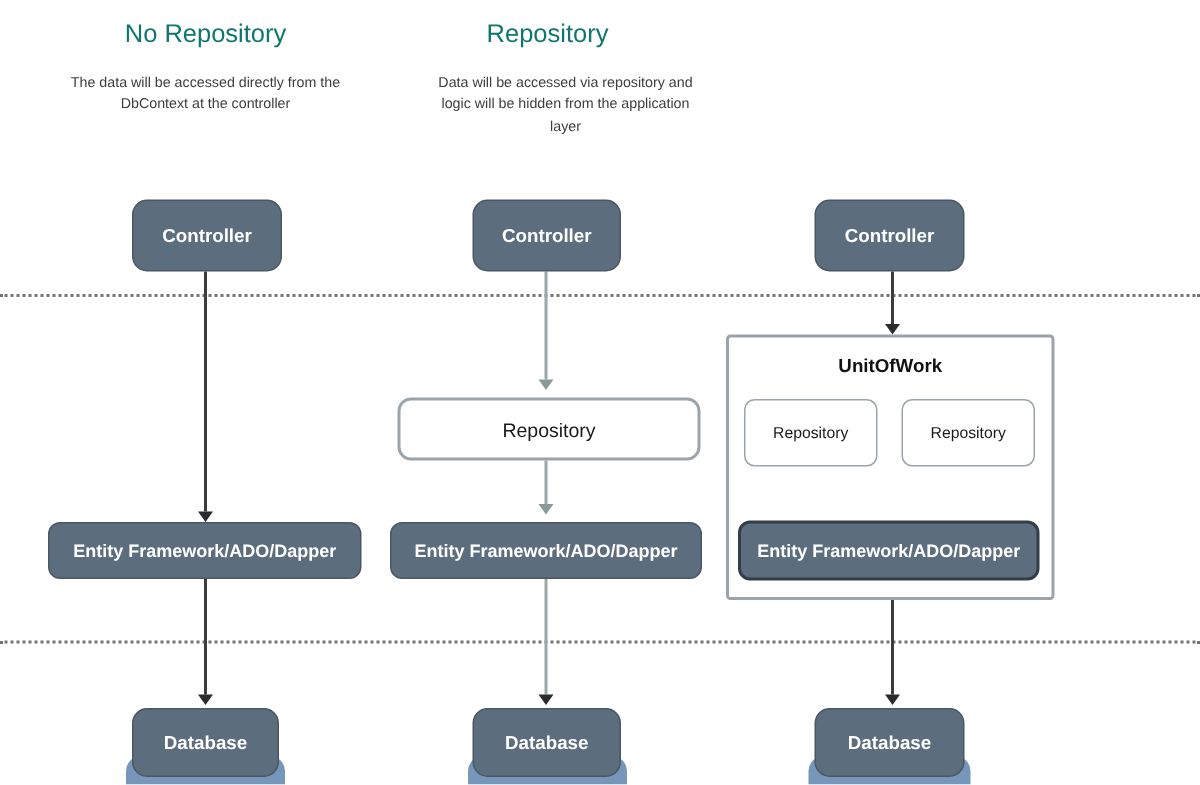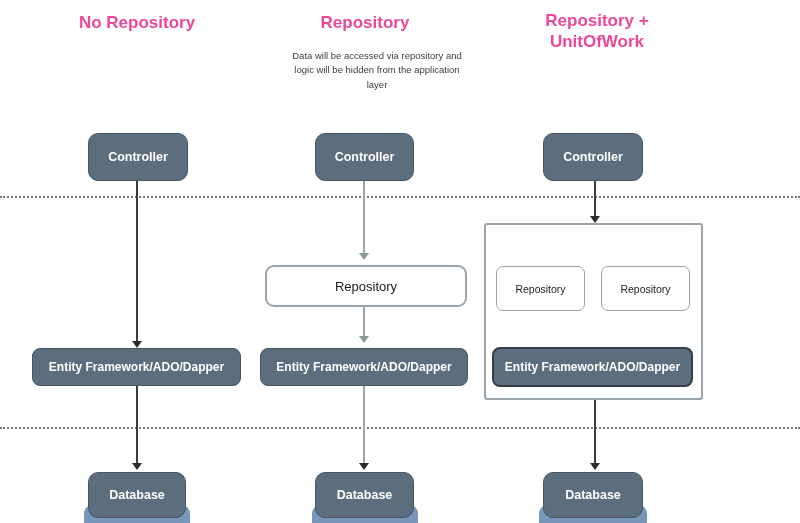--- a/index.html
+++ b/index.html
@@ -6,23 +6,23 @@
   .stage {
     position: relative;
     width: 800px;
     height: 523px;
     background: #ffffff;
     overflow: hidden;
     font-family: "Liberation Sans", sans-serif;
   }
   .col-title {
     position: absolute;
-    font-weight: bold;
+    font-weight: normal;
     font-size: 17px;
-    color: #ec4899;
+    color: #0f766e;
     text-align: center;
     line-height: 1.25;
   }
   .col-desc {
     position: absolute;
     font-size: 9.5px;
     color: #3d3d3d;
     text-align: center;
     line-height: 1.5;
   }
@@ -140,22 +140,22 @@
   #line-3b { left: 594px; top: 400px; height: 63px; }
   #head-3b { left: 590px; top: 463px; }
 </style>
 </head>
 <body>
 
 <div class="stage">
 
   <div class="col-title" id="title-1">No Repository</div>
   <div class="col-title" id="title-2">Repository</div>
-  <div class="col-title" id="title-3">Repository + UnitOfWork</div>
 
+  <div class="col-desc" id="desc-1">The data will be accessed directly from the DbContext at the controller</div>
   <div class="col-desc" id="desc-2">Data will be accessed via repository and logic will be hidden from the application layer</div>
 
   <div class="divider" id="divider-top"></div>
   <div class="divider" id="divider-bottom"></div>
 
   <div class="dark-node" id="ctrl-1">Controller</div>
   <div class="vline dark" id="line-1a"></div>
   <div class="arrow-head" id="head-1a"></div>
   <div class="dark-node" id="ef-1">Entity Framework/ADO/Dapper</div>
   <div class="vline dark" id="line-1b"></div>
@@ -172,20 +172,21 @@
   <div class="dark-node" id="ef-2">Entity Framework/ADO/Dapper</div>
   <div class="vline light" id="line-2c"></div>
   <div class="arrow-head" id="head-2c"></div>
   <div class="db-shadow" id="db-shadow-2"></div>
   <div class="dark-node" id="db-2">Database</div>
 
   <div class="dark-node" id="ctrl-3">Controller</div>
   <div class="vline dark" id="line-3a"></div>
   <div class="arrow-head" id="head-3a"></div>
   <div class="uow-container"></div>
+  <div class="uow-title">UnitOfWork</div>
   <div class="light-node" id="repo-3a">Repository</div>
   <div class="light-node" id="repo-3b">Repository</div>
   <div class="dark-node" id="ef-3">Entity Framework/ADO/Dapper</div>
   <div class="vline dark" id="line-3b"></div>
   <div class="arrow-head" id="head-3b"></div>
   <div class="db-shadow" id="db-shadow-3"></div>
   <div class="dark-node" id="db-3">Database</div>
 
 </div>
 

